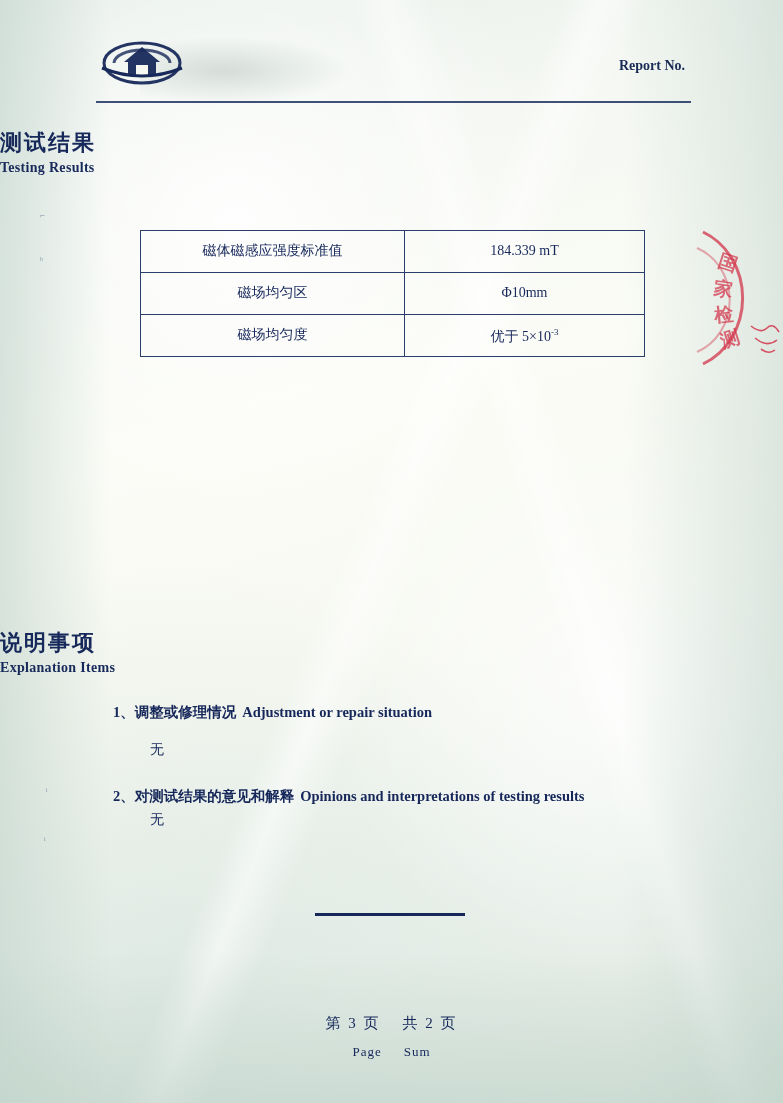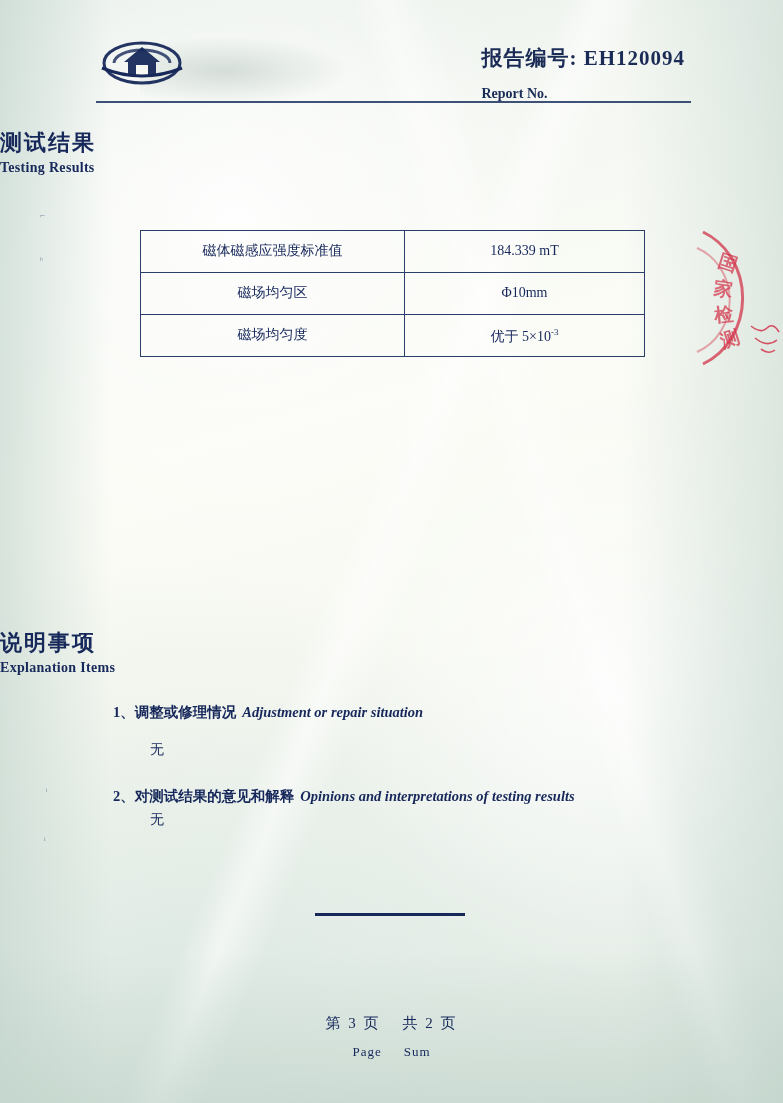--- a/index.html
+++ b/index.html
@@ -131,21 +131,21 @@
   #explain-title { position: absolute; left: 0; right: 0; top: 628px; }
 
   .item {
     position: absolute;
     color: #16275a;
     font-weight: bold;
     font-size: 14.5px;
   }
   .item .num { }
   .item .cn { }
-  .item .en { margin-left: 6px; font-style: italic; }
+  .item .en { margin-left: 6px; }
   .answer {
     position: absolute;
     color: #16275a;
     font-size: 14px;
   }
 
   #item1 { left: 113px; top: 703px; }
   #ans1  { left: 150px; top: 741px; }
   #item2 { left: 113px; top: 787px; }
   #ans2  { left: 150px; top: 811px; }
@@ -212,21 +212,20 @@
         </g>
         <g fill="#17295a">
           <path d="M46 9 L64 24 L60 24 L60 37 L32 37 L32 24 L28 24 Z" opacity="0.95"></path>
           <rect x="40" y="27" width="12" height="10" fill="#f6f8f1"></rect>
         </g>
         <path d="M6 30 q40 16 80 0" stroke="#17295a" stroke-width="3" fill="none"></path>
       </svg>
     </div>
 
     <div id="report-no">
-      <div class="cn">报告编号: EH120094</div>
       <div class="en">Report No.</div>
     </div>
 
     <div id="header-rule"></div>
   </div>
 
   <div id="results-title" class="sec-title">
     <div class="cn">测试结果</div>
     <div class="en">Testing Results</div>
   </div>

